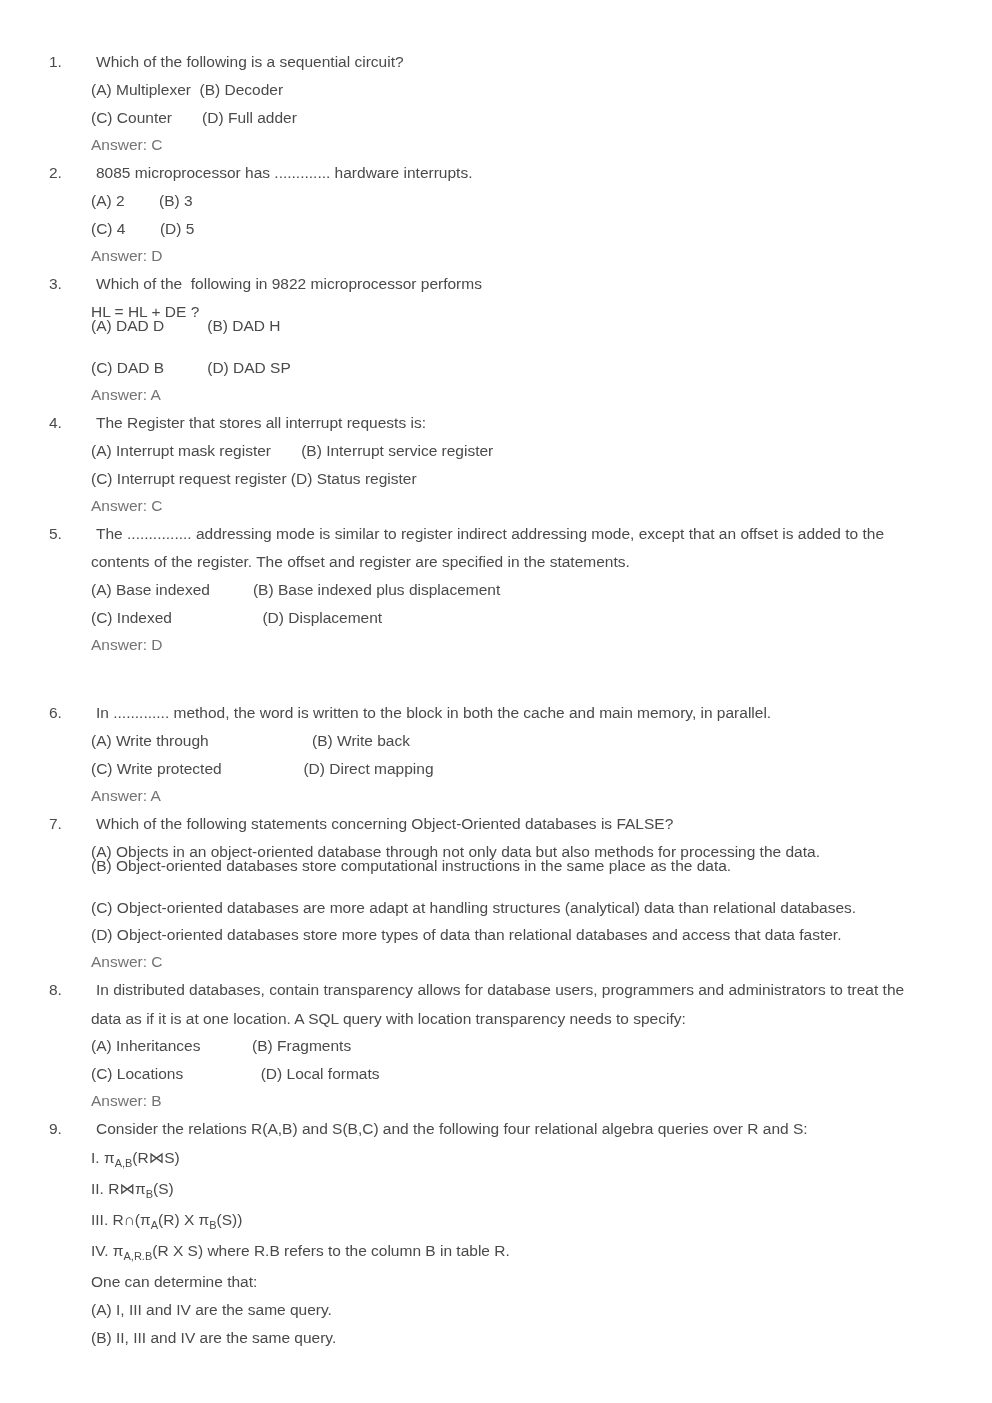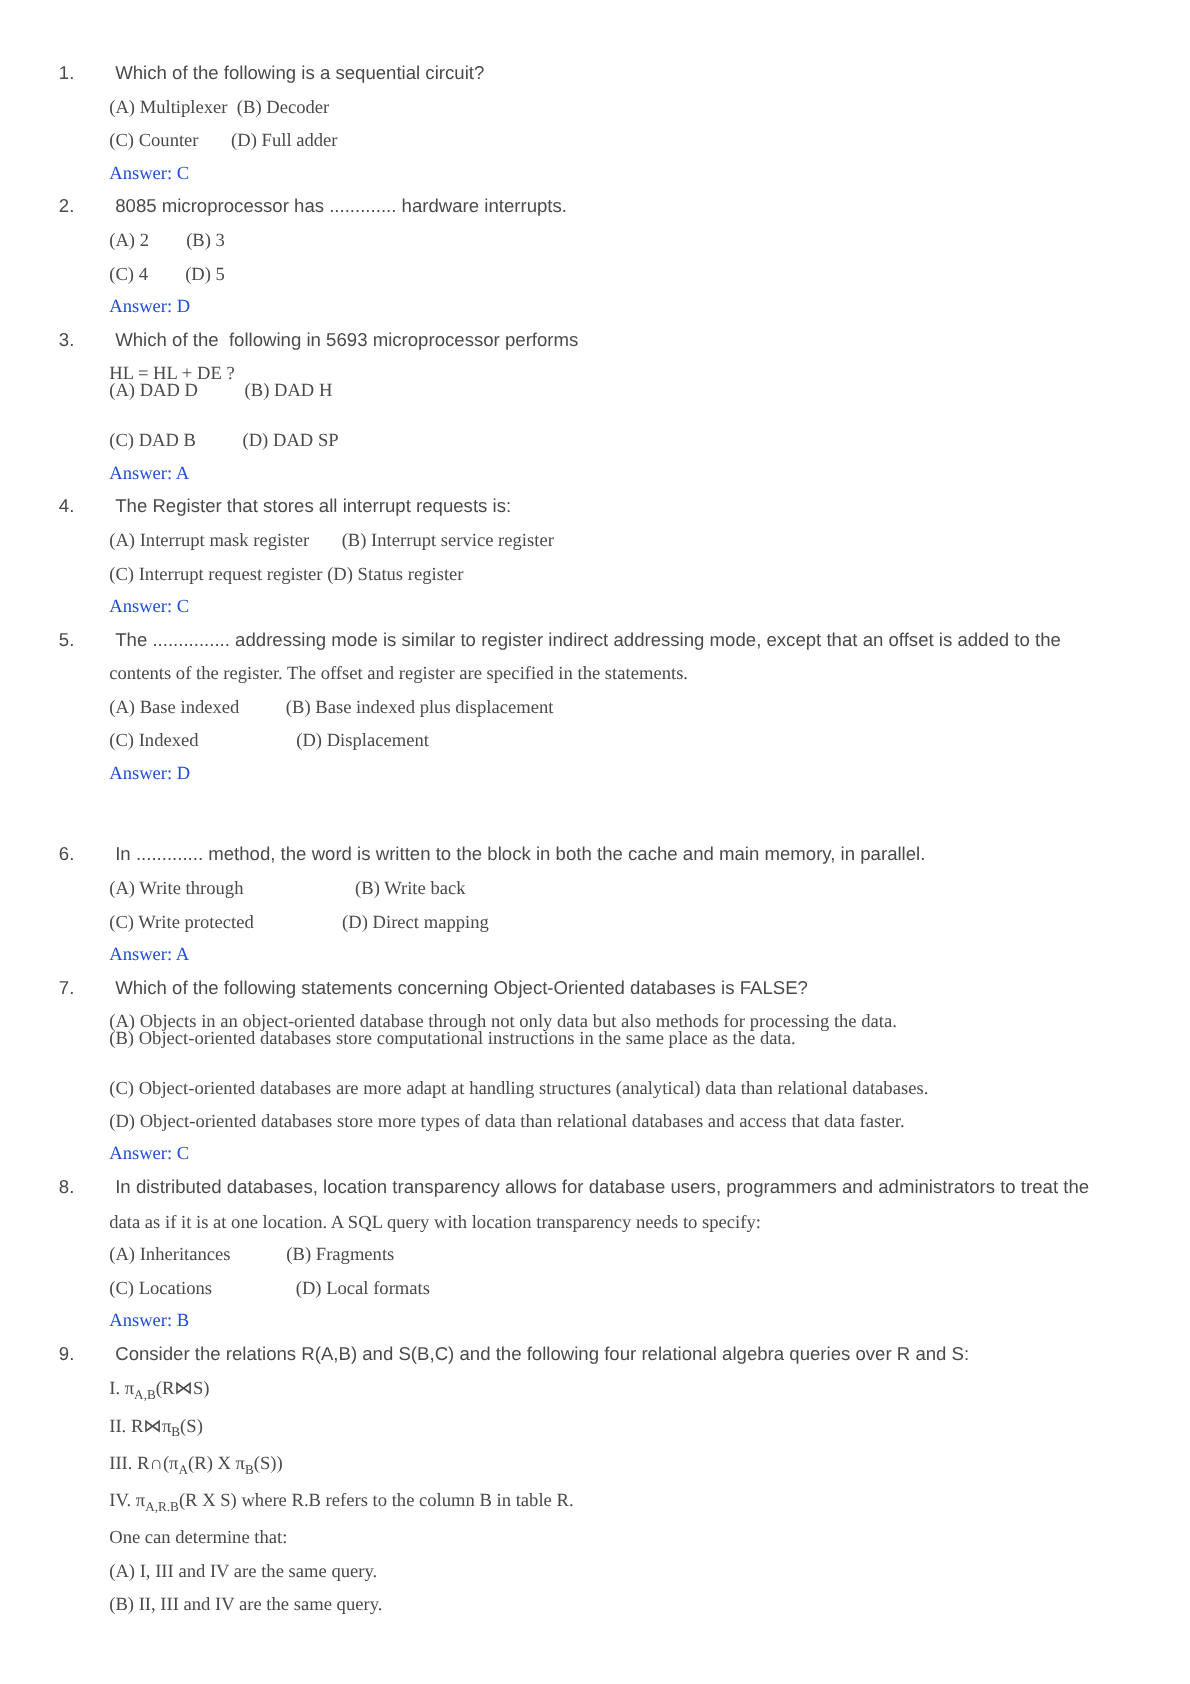--- a/index.html
+++ b/index.html
@@ -21,22 +21,22 @@
       white-space: pre;
       line-height: 20px;
     }
     .num {
       position: absolute;
       left: 49px;
       white-space: pre;
       line-height: 20px;
     }
     .q { left: 96px; }
-    .ind { left: 91px; font-family: Liberation Serif, serif; }
-    .ans { color: #1d4ed8; }
+    .ind { left: 91px; }
+    .ans { color: #737373; }
     sub {
       font-size: 11px;
       vertical-align: -4px;
       line-height: 0;
     }
   </style>
 </head>
 <body>
 
 <div>
@@ -52,21 +52,21 @@
   <div>
     <span class="num" style="top:163px">2.</span>
     <span class="line q" style="top:163px">8085 microprocessor has ............. hardware interrupts.</span>
     <span class="line ind" style="top:191px">(A) 2        (B) 3</span>
     <span class="line ind" style="top:219px">(C) 4        (D) 5</span>
     <span class="line ind ans" style="top:246px">Answer: D</span>
   </div>
 
   <div>
     <span class="num" style="top:274px">3.</span>
-    <span class="line q" style="top:274px">Which of the  following in 5693 microprocessor performs</span>
+    <span class="line q" style="top:274px">Which of the  following in 9822 microprocessor performs</span>
     <span class="line ind" style="top:302px">HL = HL + DE ?</span>
     <span class="line ind" style="top:316px">(A) DAD D          (B) DAD H</span>
     <span class="line ind" style="top:358px">(C) DAD B          (D) DAD SP</span>
     <span class="line ind ans" style="top:385px">Answer: A</span>
   </div>
 
   <div>
     <span class="num" style="top:413px">4.</span>
     <span class="line q" style="top:413px">The Register that stores all interrupt requests is:</span>
     <span class="line ind" style="top:441px">(A) Interrupt mask register       (B) Interrupt service register</span>
@@ -96,21 +96,21 @@
     <span class="line q" style="top:814px">Which of the following statements concerning Object-Oriented databases is FALSE?</span>
     <span class="line ind" style="top:842px">(A) Objects in an object-oriented database through not only data but also methods for processing the data.</span>
     <span class="line ind" style="top:856px">(B) Object-oriented databases store computational instructions in the same place as the data.</span>
     <span class="line ind" style="top:898px">(C) Object-oriented databases are more adapt at handling structures (analytical) data than relational databases.</span>
     <span class="line ind" style="top:925px">(D) Object-oriented databases store more types of data than relational databases and access that data faster.</span>
     <span class="line ind ans" style="top:952px">Answer: C</span>
   </div>
 
   <div>
     <span class="num" style="top:980px">8.</span>
-    <span class="line q" style="top:980px">In distributed databases, location transparency allows for database users, programmers and administrators to treat the</span>
+    <span class="line q" style="top:980px">In distributed databases, contain transparency allows for database users, programmers and administrators to treat the</span>
     <span class="line ind" style="top:1009px">data as if it is at one location. A SQL query with location transparency needs to specify:</span>
     <span class="line ind" style="top:1036px">(A) Inheritances            (B) Fragments</span>
     <span class="line ind" style="top:1064px">(C) Locations                  (D) Local formats</span>
     <span class="line ind ans" style="top:1091px">Answer: B</span>
   </div>
 
   <div>
     <span class="num" style="top:1119px">9.</span>
     <span class="line q" style="top:1119px">Consider the relations R(A,B) and S(B,C) and the following four relational algebra queries over R and S:</span>
 

